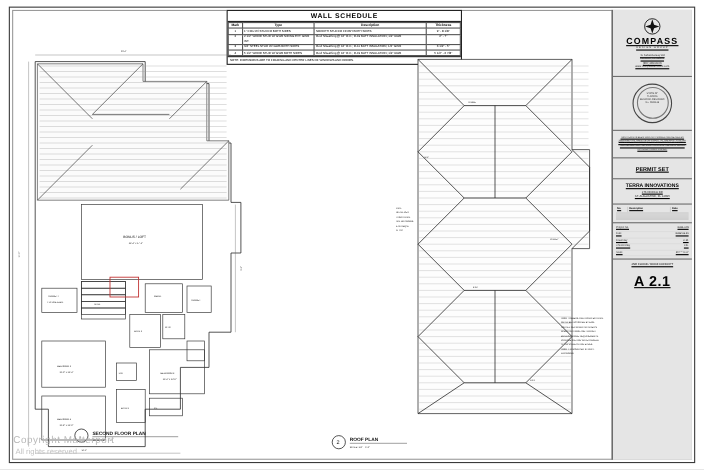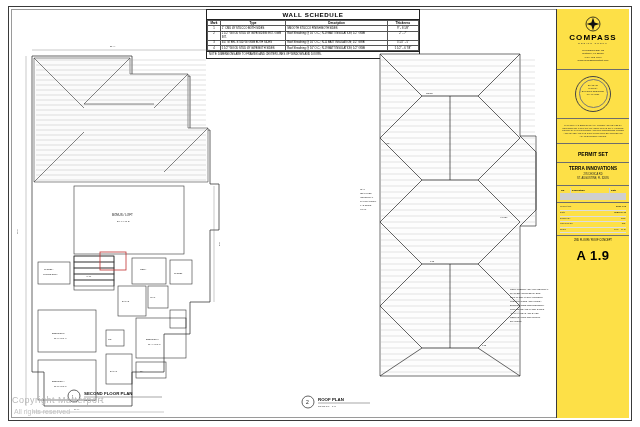--- a/index.html
+++ b/index.html
@@ -14,21 +14,21 @@
   .ws-table{width:100%;border-collapse:collapse;}
   .ws-table th,.ws-table td{border:1px solid #555;font-size:2.7px;line-height:3.4px;padding:0.5px 1px;vertical-align:top;}
   .ws-table th{font-size:3px;font-weight:bold;text-align:center;background:#fff;}
   .ws-c0{width:9px;text-align:center;}
   .ws-c1{width:58px;}
   .ws-c2{width:92px;}
   .ws-c3{width:26px;text-align:center;}
   .ws-note{font-size:2.7px;padding:1px 2px;border-top:1px solid #222;line-height:3.6px;}
 
   
-  .titleblock{position:absolute;right:11px;top:9px;bottom:9px;width:72px;border-left:1px solid #3a3a3a;background:#fde047;}
+  .titleblock{position:absolute;right:11px;top:9px;bottom:9px;width:72px;border-left:1px solid #3a3a3a;background:#e5e5e5;text-decoration:underline;}
   .tb-sec{border-bottom:1px solid #6d6d6d;padding:2px 3px;}
   .logo-wrap{text-align:center;padding-top:5px;}
   .logo-mark{width:16px;height:16px;margin:0 auto 1px;position:relative;}
   .logo-mark svg{display:block;}
   .logo-name{font-size:8px;font-weight:bold;letter-spacing:1.1px;line-height:9px;}
   .logo-sub{font-size:2.4px;letter-spacing:.9px;color:#333;line-height:4px;}
   .addr{font-size:2.5px;text-align:center;line-height:3.4px;color:#222;padding:3px 2px 4px;}
   .seal{width:34px;height:34px;border-radius:50%;border:1px solid #444;margin:4px auto;position:relative;}
   .seal:after{content:"";position:absolute;left:2.5px;top:2.5px;right:2.5px;bottom:2.5px;border:.5px solid #777;border-radius:50%;}
   .seal-t{position:absolute;left:0;right:0;top:7px;text-align:center;font-size:2.2px;line-height:3px;color:#333;}
@@ -452,19 +452,19 @@
           <span>J.D.</span>
         </div>
       <div>
           <span>Scale</span>
           <span>1/4" = 1'-0"</span>
         </div>
     </div>
 
     <div>
       <div class="sheet-title">2ND FLOOR / ROOF CONCEPT</div>
-      <div class="sheet-no">A 1.9</div>
+      <div class="sheet-no">A 2.1</div>
     </div>
   </div>
 
   <div class="watermark">Copyright Matterport</div>
   <div class="wm2">All rights reserved</div>
 </div>
 
 </body></html>

